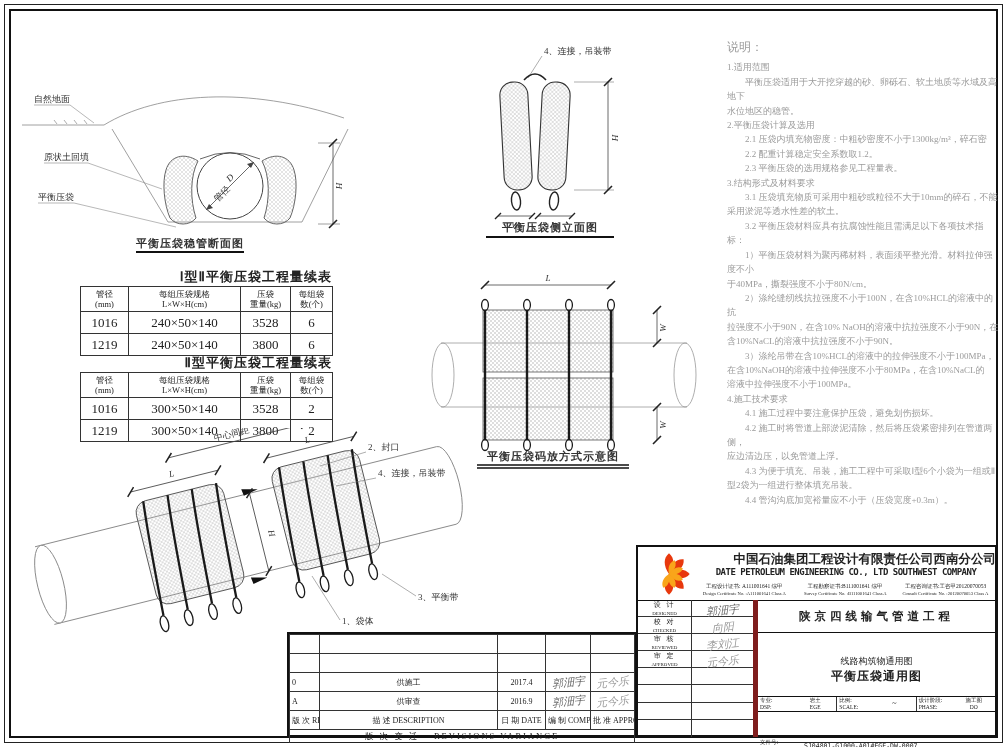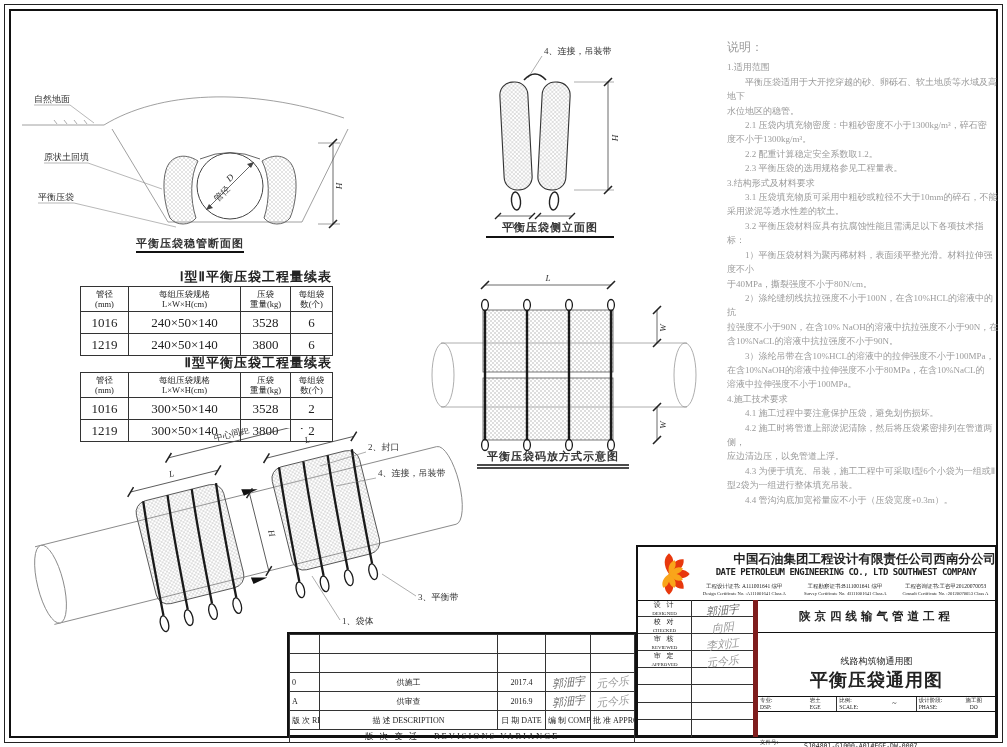--- a/index.html
+++ b/index.html
@@ -48,21 +48,21 @@
   .roles .rlabel{width:54px;border-right:1px solid #333;box-sizing:border-box;text-align:center;}
   .roles .rlabel .cn{font-size:7px;line-height:9px;padding-top:1px;letter-spacing:2px;}
   .roles .rlabel .en{font-size:5.5px;line-height:6px;transform:scale(0.9);}
   .roles .rsig{flex:1;text-align:center;overflow:visible;}
   .tb-right{position:absolute;left:120px;top:53px;right:0;bottom:0;}
   .proj{position:absolute;left:0;top:0;width:100%;height:33px;border-bottom:1.5px solid #111;box-sizing:border-box;
         display:flex;align-items:center;justify-content:center;font-family:"Liberation Sans",sans-serif;
         font-weight:bold;font-size:11.5px;letter-spacing:4px;}
   .dtitle{position:absolute;left:0;top:33px;width:100%;height:64px;border-bottom:1px solid #111;box-sizing:border-box;text-align:center;}
   .dtitle .series{margin-top:22px;font-size:9px;font-family:"Liberation Sans",sans-serif;}
-  .dtitle .main{font-size:18px;font-weight:bold;font-family:"Liberation Sans",sans-serif;letter-spacing:1px;}
+  .dtitle .main{font-size:12px;font-weight:bold;font-family:"Liberation Sans",sans-serif;letter-spacing:1px;}
   .meta{position:absolute;left:0;top:97px;width:100%;height:15px;display:flex;border-bottom:1px solid #111;box-sizing:border-box;font-size:5.5px;}
   .meta .cell{flex:1;border-right:1px solid #333;display:flex;box-sizing:border-box;}
   .meta .cell:last-child{border-right:none;}
   .meta .lab{width:34px;padding-left:2px;}
   .meta .lab div{line-height:7px;}
   .meta .val{flex:1;text-align:center;}
   .meta .val div{line-height:7px;}
   .docrow{position:absolute;left:0;width:100%;height:14px;border-bottom:1px solid #111;box-sizing:border-box;display:flex;font-size:5.5px;margin-top:27px;}
   .docrow .lab{width:44px;padding-left:2px;}
   .docrow .lab div{line-height:7px;}
@@ -317,22 +317,22 @@
     <path d="M396,168 L362,146" stroke="#777" stroke-width="0.6"></path>
     <text class="lbl" x="322" y="196">1、袋体</text>
     <path d="M320,192 L292,148" stroke="#777" stroke-width="0.6"></path>
   </svg>
 
   <div class="notes">
     <div class="nt">说明：</div>
     <div>1.适用范围</div>
     <div>　　平衡压袋适用于大开挖穿越的砂、卵砾石、软土地质等水域及高地下</div>
     <div>水位地区的稳管。</div>
+    <div>2.平衡压袋计算及选用</div>
     <div>　　2.1 压袋内填充物密度：中粗砂密度不小于1300kg/m³，碎石密</div>
-    <div>度不小于1300kg/m³。</div>
     <div>　　2.2 配重计算稳定安全系数取1.2。</div>
     <div>　　2.3 平衡压袋的选用规格参见工程量表。</div>
     <div>3.结构形式及材料要求</div>
     <div>　　3.1 压袋填充物质可采用中粗砂或粒径不大于10mm的碎石，不能</div>
     <div>采用淤泥等透水性差的软土。</div>
     <div>　　3.2 平衡压袋材料应具有抗腐蚀性能且需满足以下各项技术指标：</div>
     <div>　　1）平衡压袋材料为聚丙稀材料，表面须平整光滑。材料拉伸强度不小</div>
     <div>于40MPa，撕裂强度不小于80N/cm。</div>
     <div>　　2）涤纶缝纫线抗拉强度不小于100N，在含10%HCL的溶液中的抗</div>
     <div>拉强度不小于90N，在含10% NaOH的溶液中抗拉强度不小于90N，在</div>

